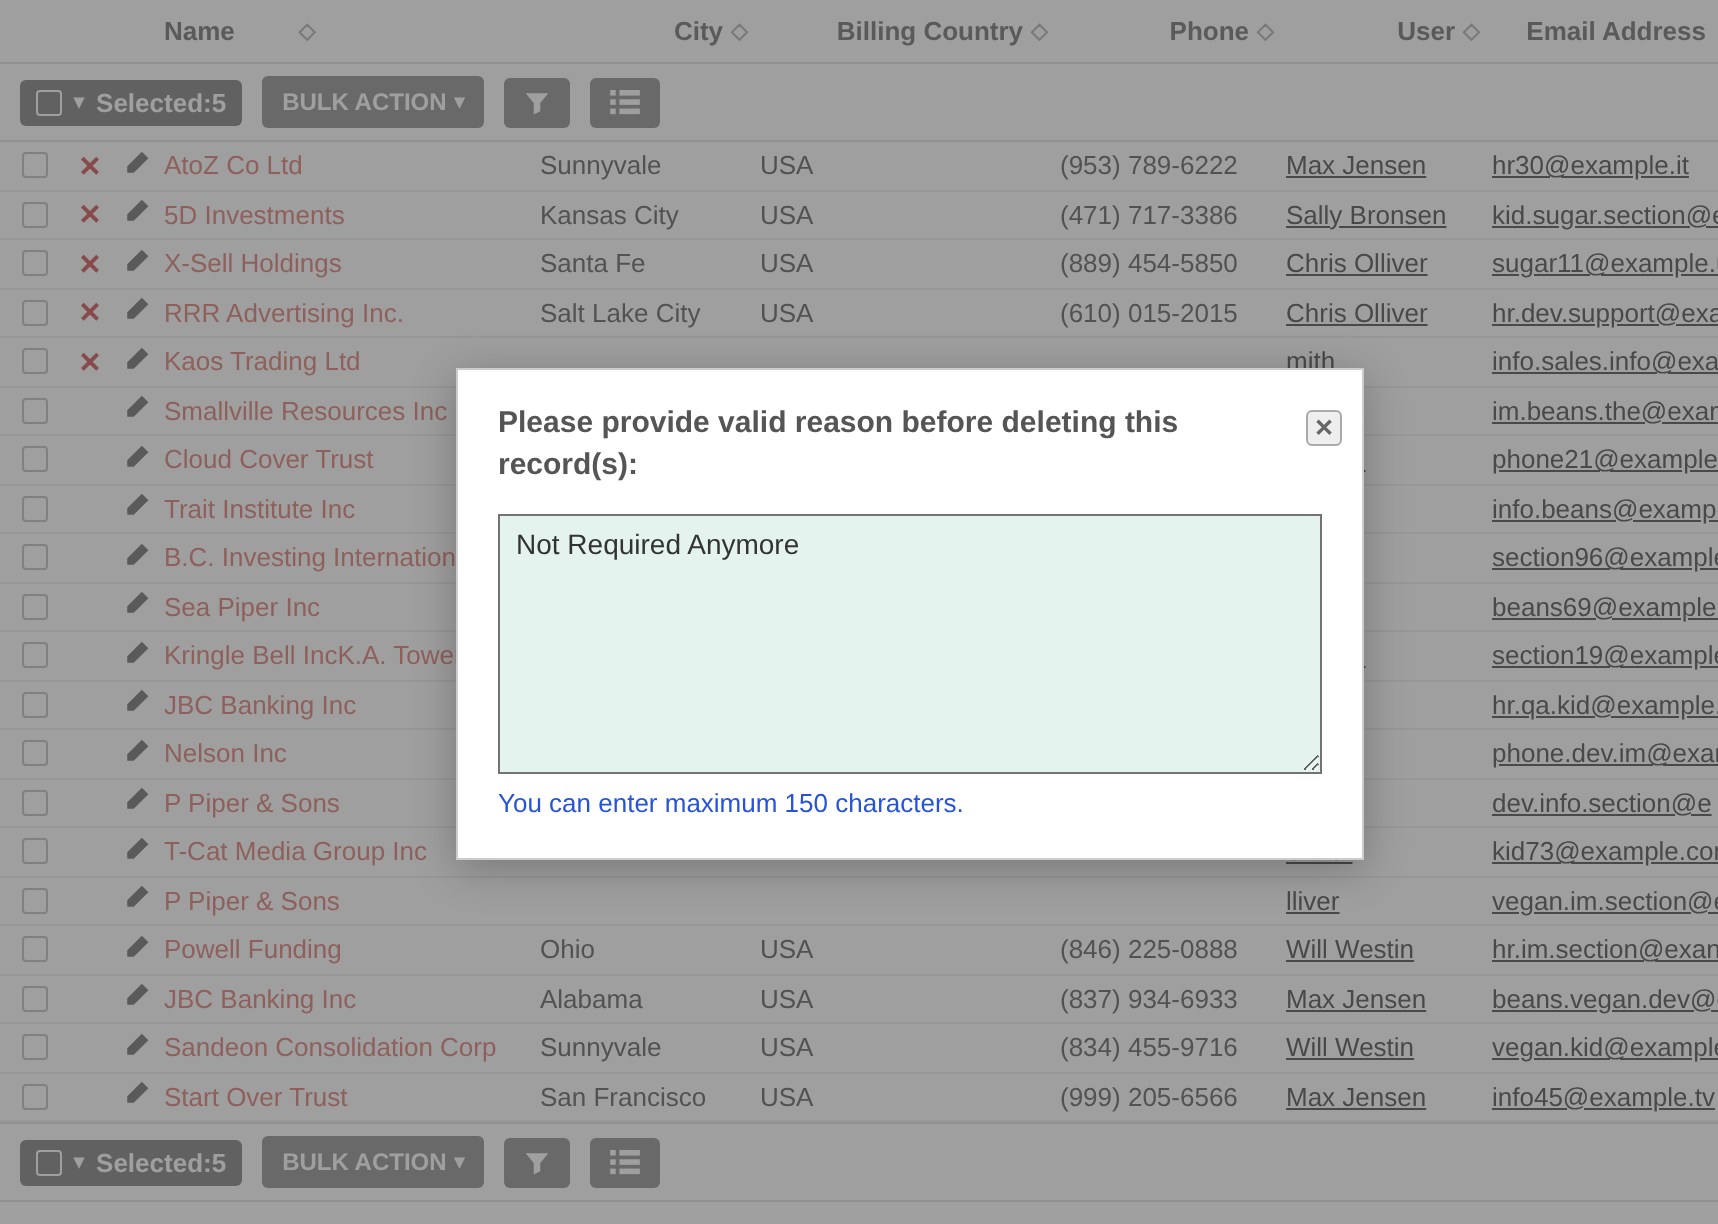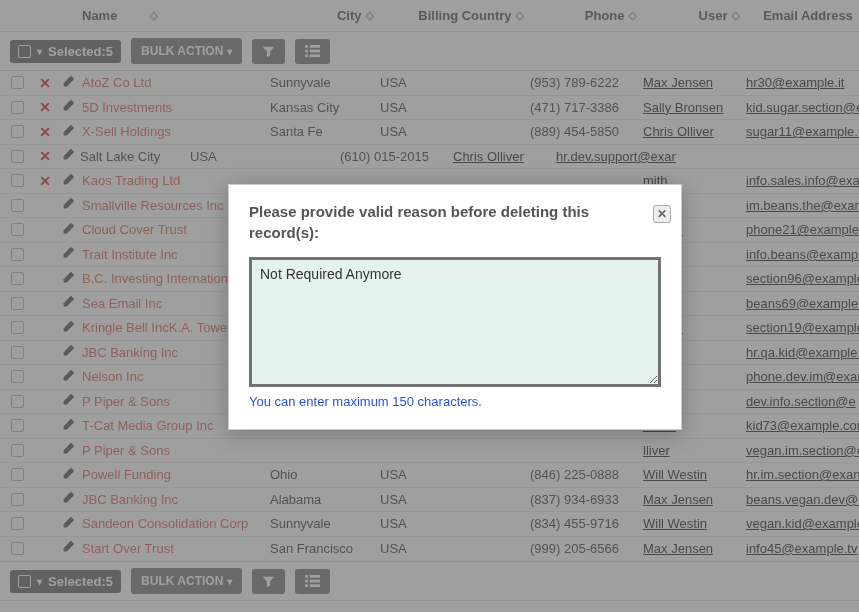--- a/index.html
+++ b/index.html
@@ -37,21 +37,21 @@
   .txt { color: #555; }
   
   .chk { width: 13px; height: 13px; border: 1px solid #bbb; border-radius: 2px; display:inline-block; background:#fff;}
   .del-icon { color: #c44; font-weight: bold; cursor: pointer; font-size: 14px;}
   .edit-icon { color: #777; cursor: pointer; }
   
   .overlay { position: absolute; inset: 0; background: rgba(80,80,80,0.55); }
   .modal { position: absolute; left: 228px; top: 184px; width: 454px; background: #fff; border: 1px solid #ccc; box-shadow: 0 4px 20px rgba(0,0,0,0.25); padding: 16px 20px 20px 20px; }
   .modal-title { font-weight: bold; color: #555; font-size: 15px; line-height: 1.4; margin-bottom: 14px; padding-right: 30px;}
   .close-btn { position: absolute; right: 10px; top: 20px; width: 18px; height: 18px; border: 1px solid #aaa; border-radius: 3px; background: #eee; color: #666; font-size: 12px; display:flex; align-items:center; justify-content:center; cursor:pointer; font-weight:bold;}
-  .reason-textarea { width: 100%; height: 130px; border: 3px solid #737373; background: #e4f3ee; padding: 6px 8px; font-family: Arial; font-size: 14px; color: #333; resize: both; outline: none; }
+  .reason-textarea { width: 100%; height: 130px; border: 1px solid #737373; background: #e4f3ee; padding: 6px 8px; font-family: Arial; font-size: 14px; color: #333; resize: both; outline: none; }
   .hint { color: #2753d8; font-size: 13px; margin-top: 4px; }
   .proceed-btn { background: #ec8a7a; color: #fff; border: none; border-radius: 3px; padding: 10px 22px; font-weight: bold; font-size: 14px; letter-spacing: 2px; margin-top: 18px; cursor: pointer; }
   
   svg.pencil { width: 13px; height: 13px; fill: #666; }
   svg.funnel { width: 13px; height: 13px; fill: #fff; }
   svg.list   { width: 15px; height: 13px; fill: #fff; }
 </style>
 </head>
 <body>
 
@@ -176,20 +176,21 @@
           <span class="chk"></span>
         </div>
         <div class="c-del">
           <span class="del-icon">✕</span>
         </div>
         <div class="c-edit">
           <span class="edit-icon"><svg class="pencil" viewBox="0 0 16 16">
               <path d="M11 1l4 4-9 9H2v-4z"></path>
             </svg></span>
         </div>
+        <div class="c-name"><span class="link">RRR Advertising Inc.</span></div>
         <div class="c-city"><span class="txt">Salt Lake City</span></div>
         <div class="c-country"><span class="txt">USA</span></div>
         <div class="c-phone"><span class="txt">(610) 015-2015</span></div>
         <div class="c-user"><span class="link-u">Chris Olliver</span></div>
         <div class="c-email"><span class="link-u">hr.dev.support@exar</span></div>
       </div>
       <div class="row">
         <div class="c-check">
           <span class="chk"></span>
         </div>
@@ -279,21 +280,21 @@
       <div class="row">
         <div class="c-check">
           <span class="chk"></span>
         </div>
         <div class="c-del"></div>
         <div class="c-edit">
           <span class="edit-icon"><svg class="pencil" viewBox="0 0 16 16">
               <path d="M11 1l4 4-9 9H2v-4z"></path>
             </svg></span>
         </div>
-        <div class="c-name"><span class="link">Sea Email Inc</span></div>
+        <div class="c-name"><span class="link">Sea Piper Inc</span></div>
         <div class="c-city"><span class="txt"></span></div>
         <div class="c-country"><span class="txt"></span></div>
         <div class="c-phone"><span class="txt"></span></div>
         <div class="c-user"><span class="link-u">lliver</span></div>
         <div class="c-email"><span class="link-u">beans69@example.ir</span></div>
       </div>
       <div class="row">
         <div class="c-check">
           <span class="chk"></span>
         </div>

